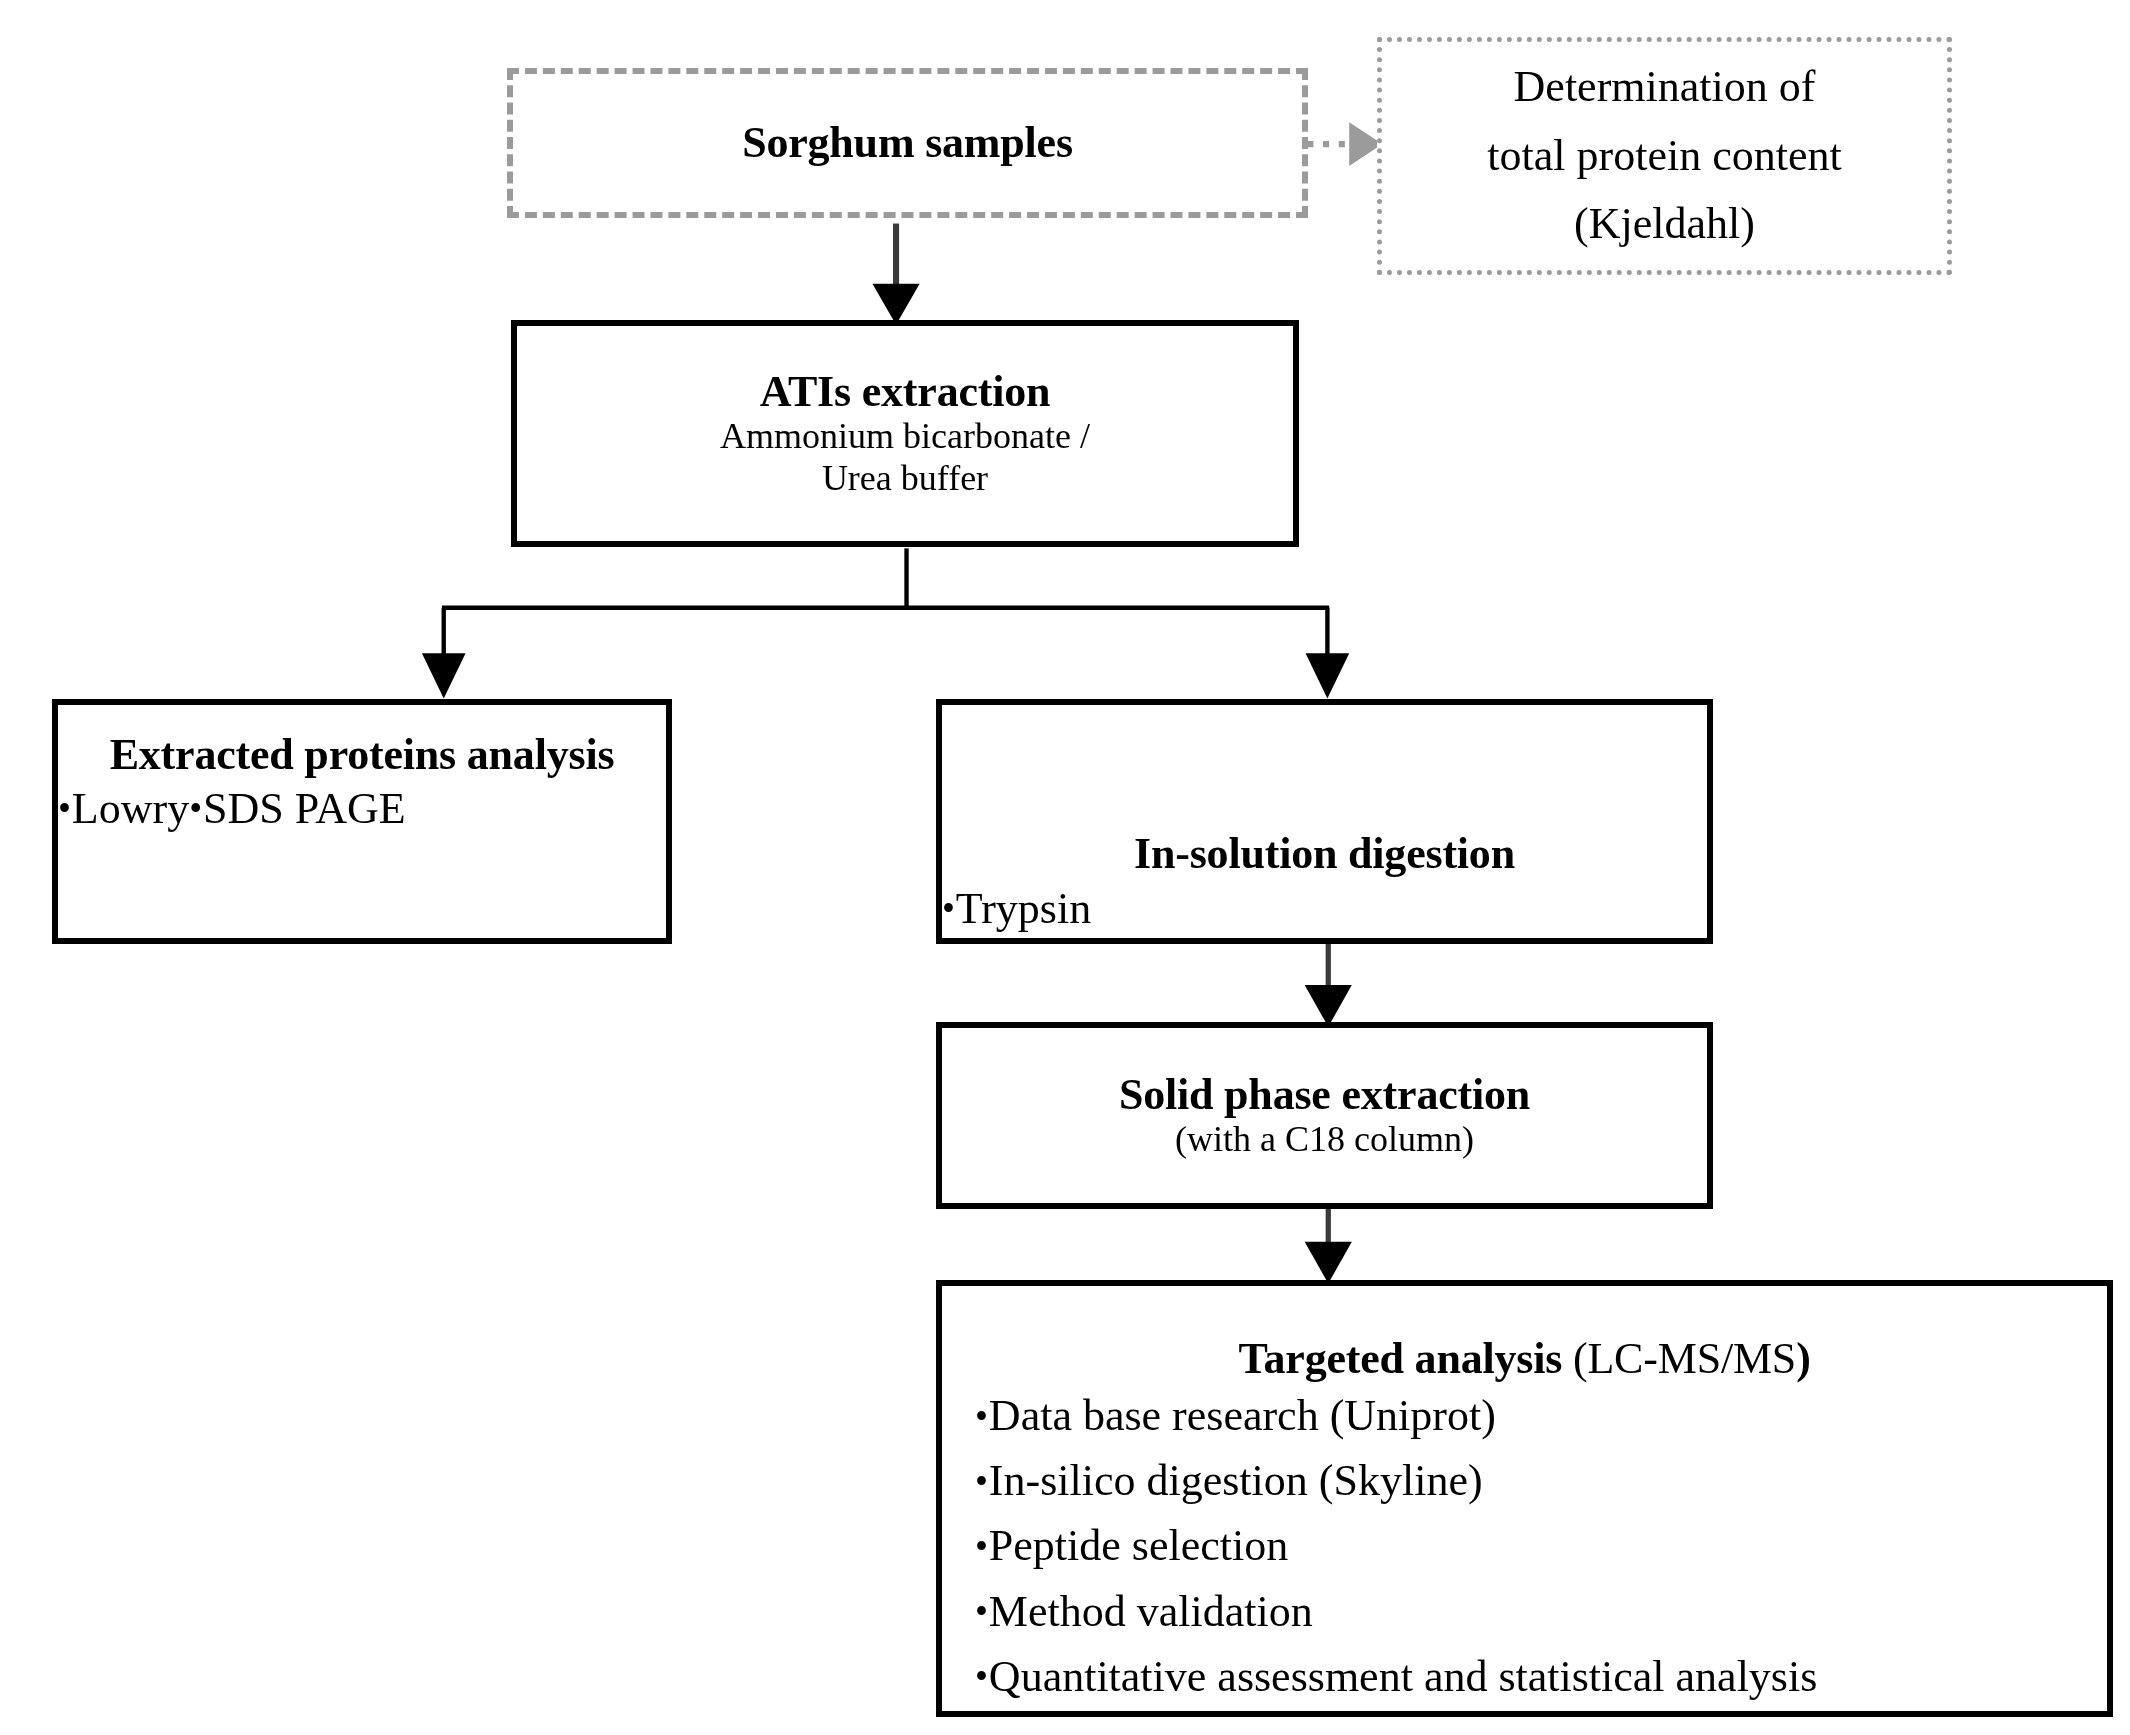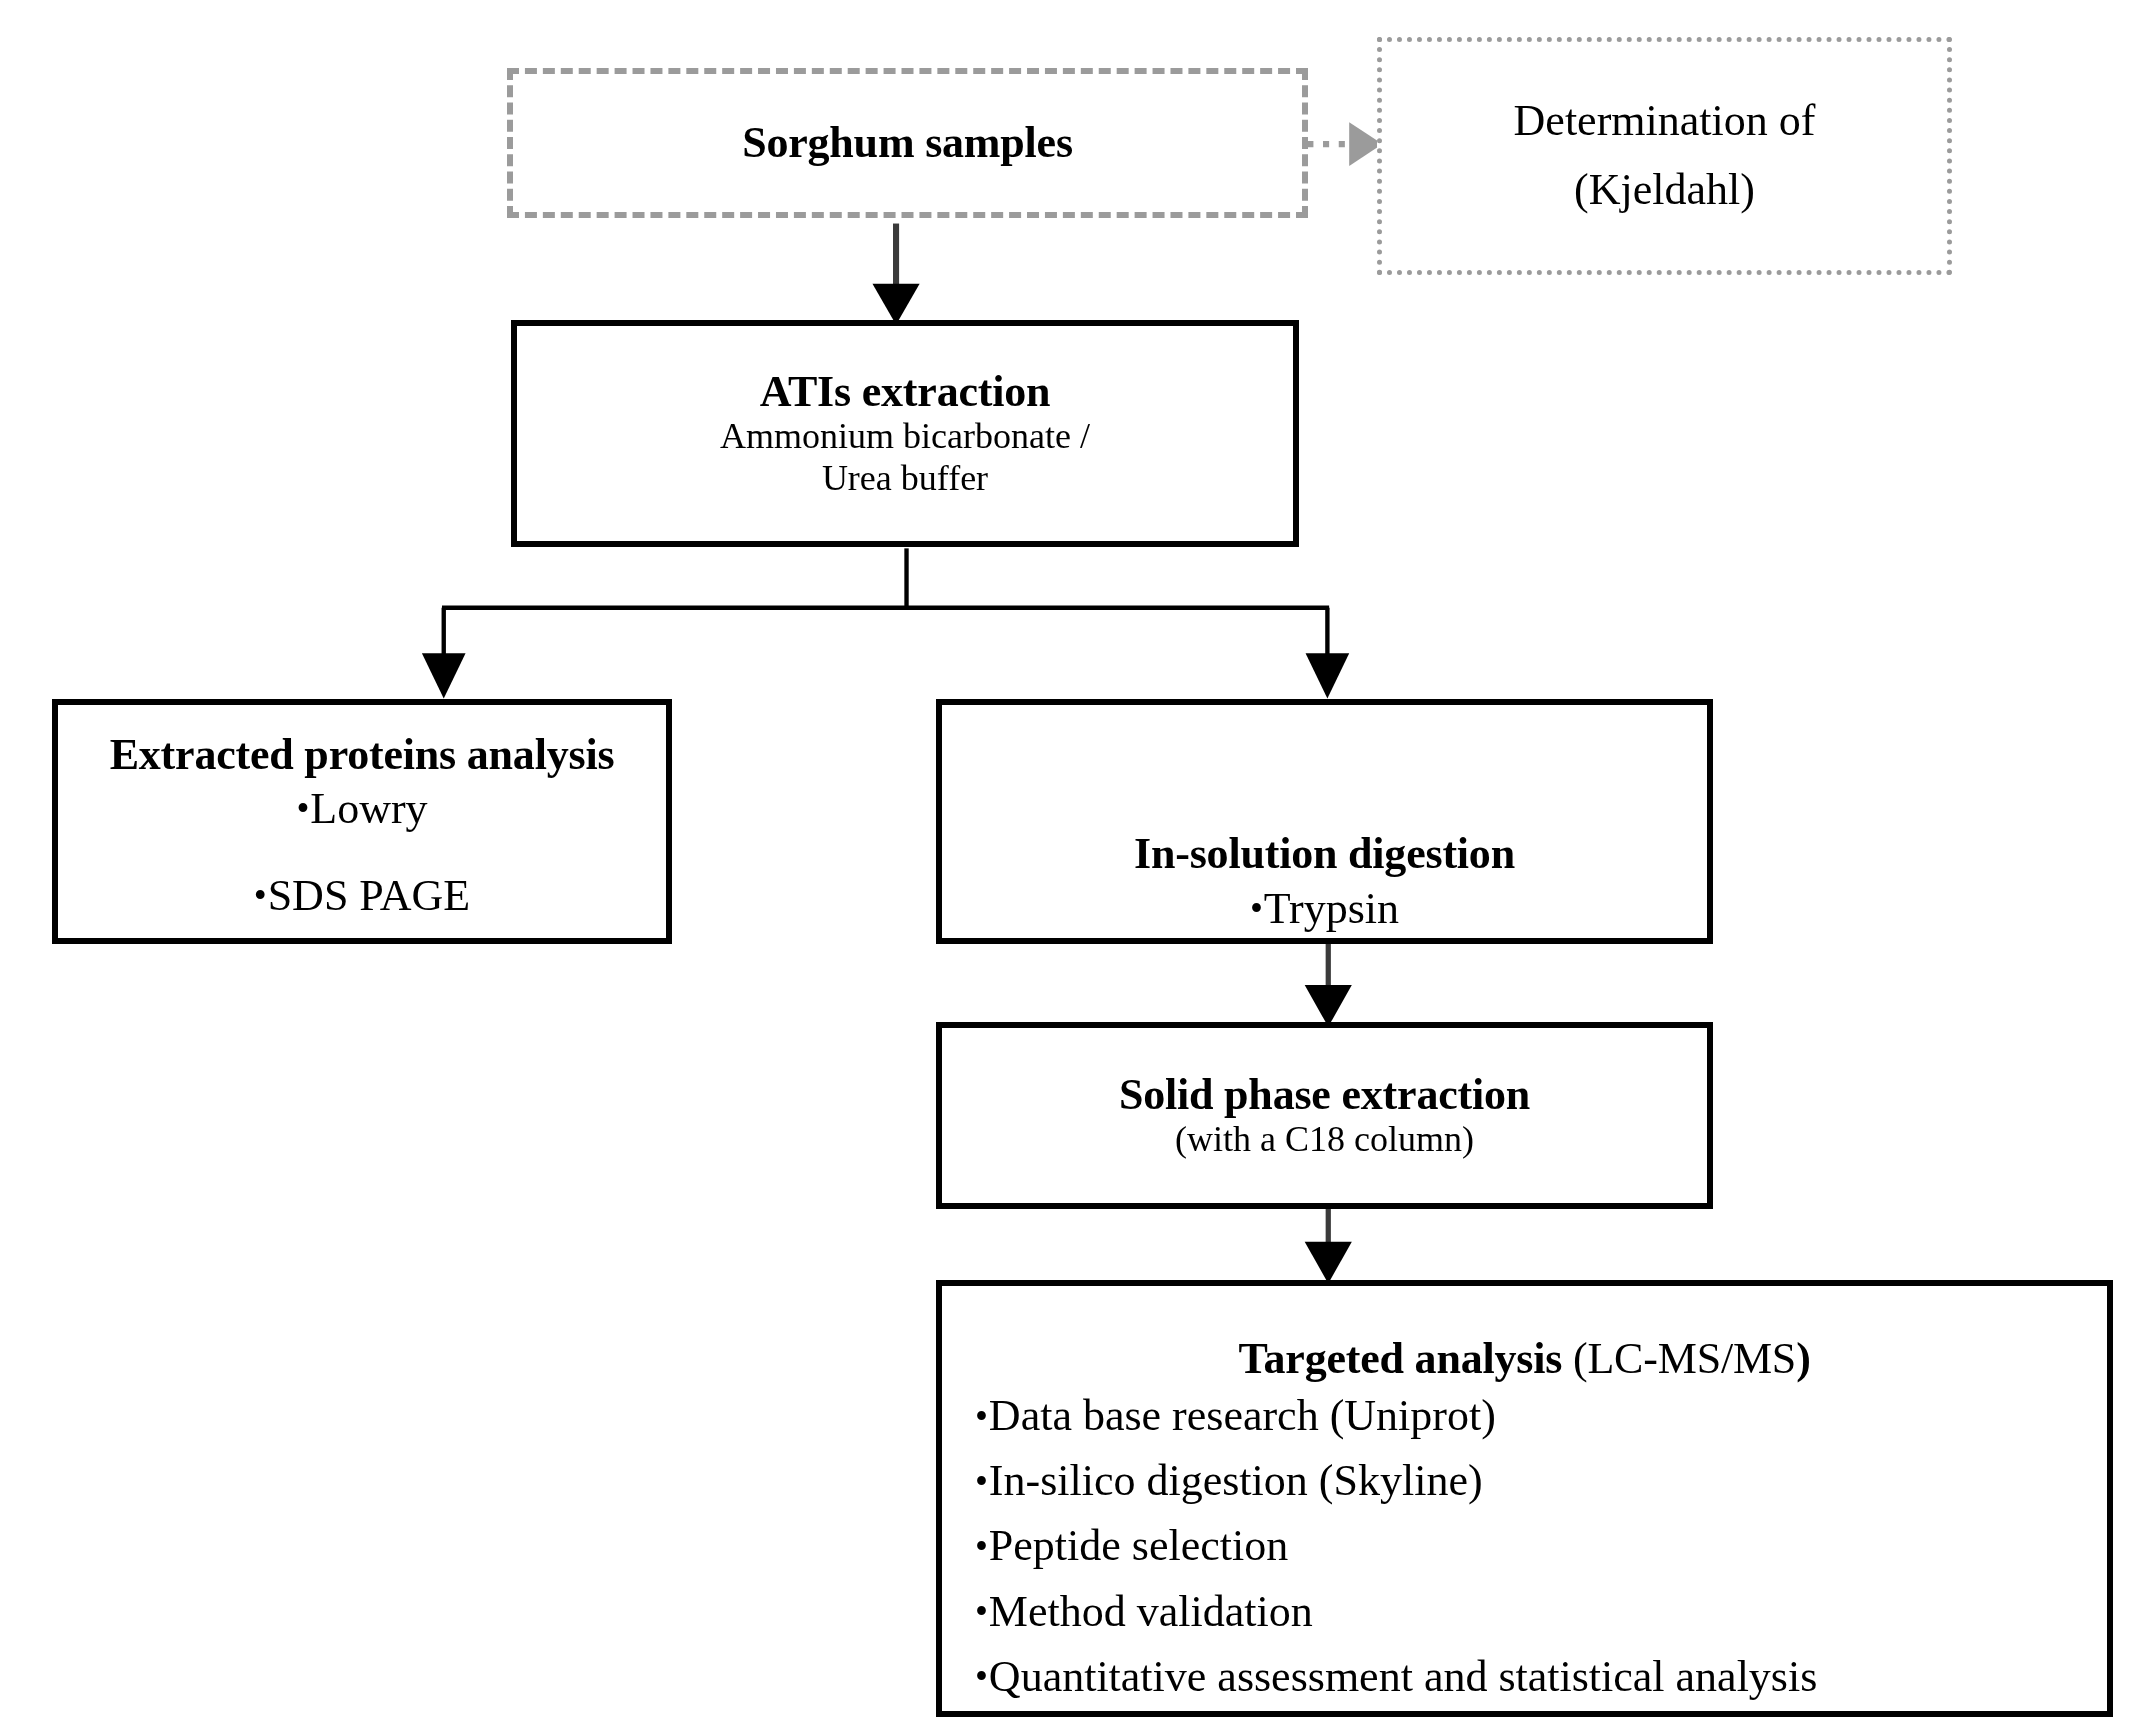--- a/index.html
+++ b/index.html
@@ -68,23 +68,22 @@
     text-align: center;
   }
 
   .bullets {
     list-style: none;
     margin: 0;
     padding: 0;
   }
   .bullets.centered {
     display: flex;
-    flex-direction: column;
+    flex-direction: row;
     align-items: center;
-    gap: 28px;
   }
   .bullets.left-indent {
     padding-left: 33px;
   }
   .bullet-item {
     font-size: 44px;
     line-height: 1.35;
     white-space: nowrap;
     text-align: left;
   }
@@ -146,20 +145,21 @@
       <polygon points="1494,1422 1548,1422 1521,1470" fill="#000000"></polygon>
     </g>
   </svg>
 
   <div class="node box-dashed" style="left:507px; top:68px; width:801px; height:150px;">
     <div class="title">Sorghum samples</div>
   </div>
 
   <div class="node box-dotted" style="left:1377px; top:37px; width:575px; height:238px; padding:0 12.2px;">
     <div class="plain-line">Determination of</div>
+    <div class="plain-line">total protein content</div>
     <div class="plain-line">(Kjeldahl)</div>
   </div>
 
   <div class="node box-solid" style="left:511px; top:320px; width:788px; height:227px;">
     <div class="title">ATIs extraction</div>
     <div class="subtitle">Ammonium bicarbonate /</div>
     <div class="subtitle">Urea buffer</div>
   </div>
 
   <div class="node box-solid" style="left:52px; top:699px; width:620px; height:245px; justify-content:flex-start; padding-top:24.5px;">

